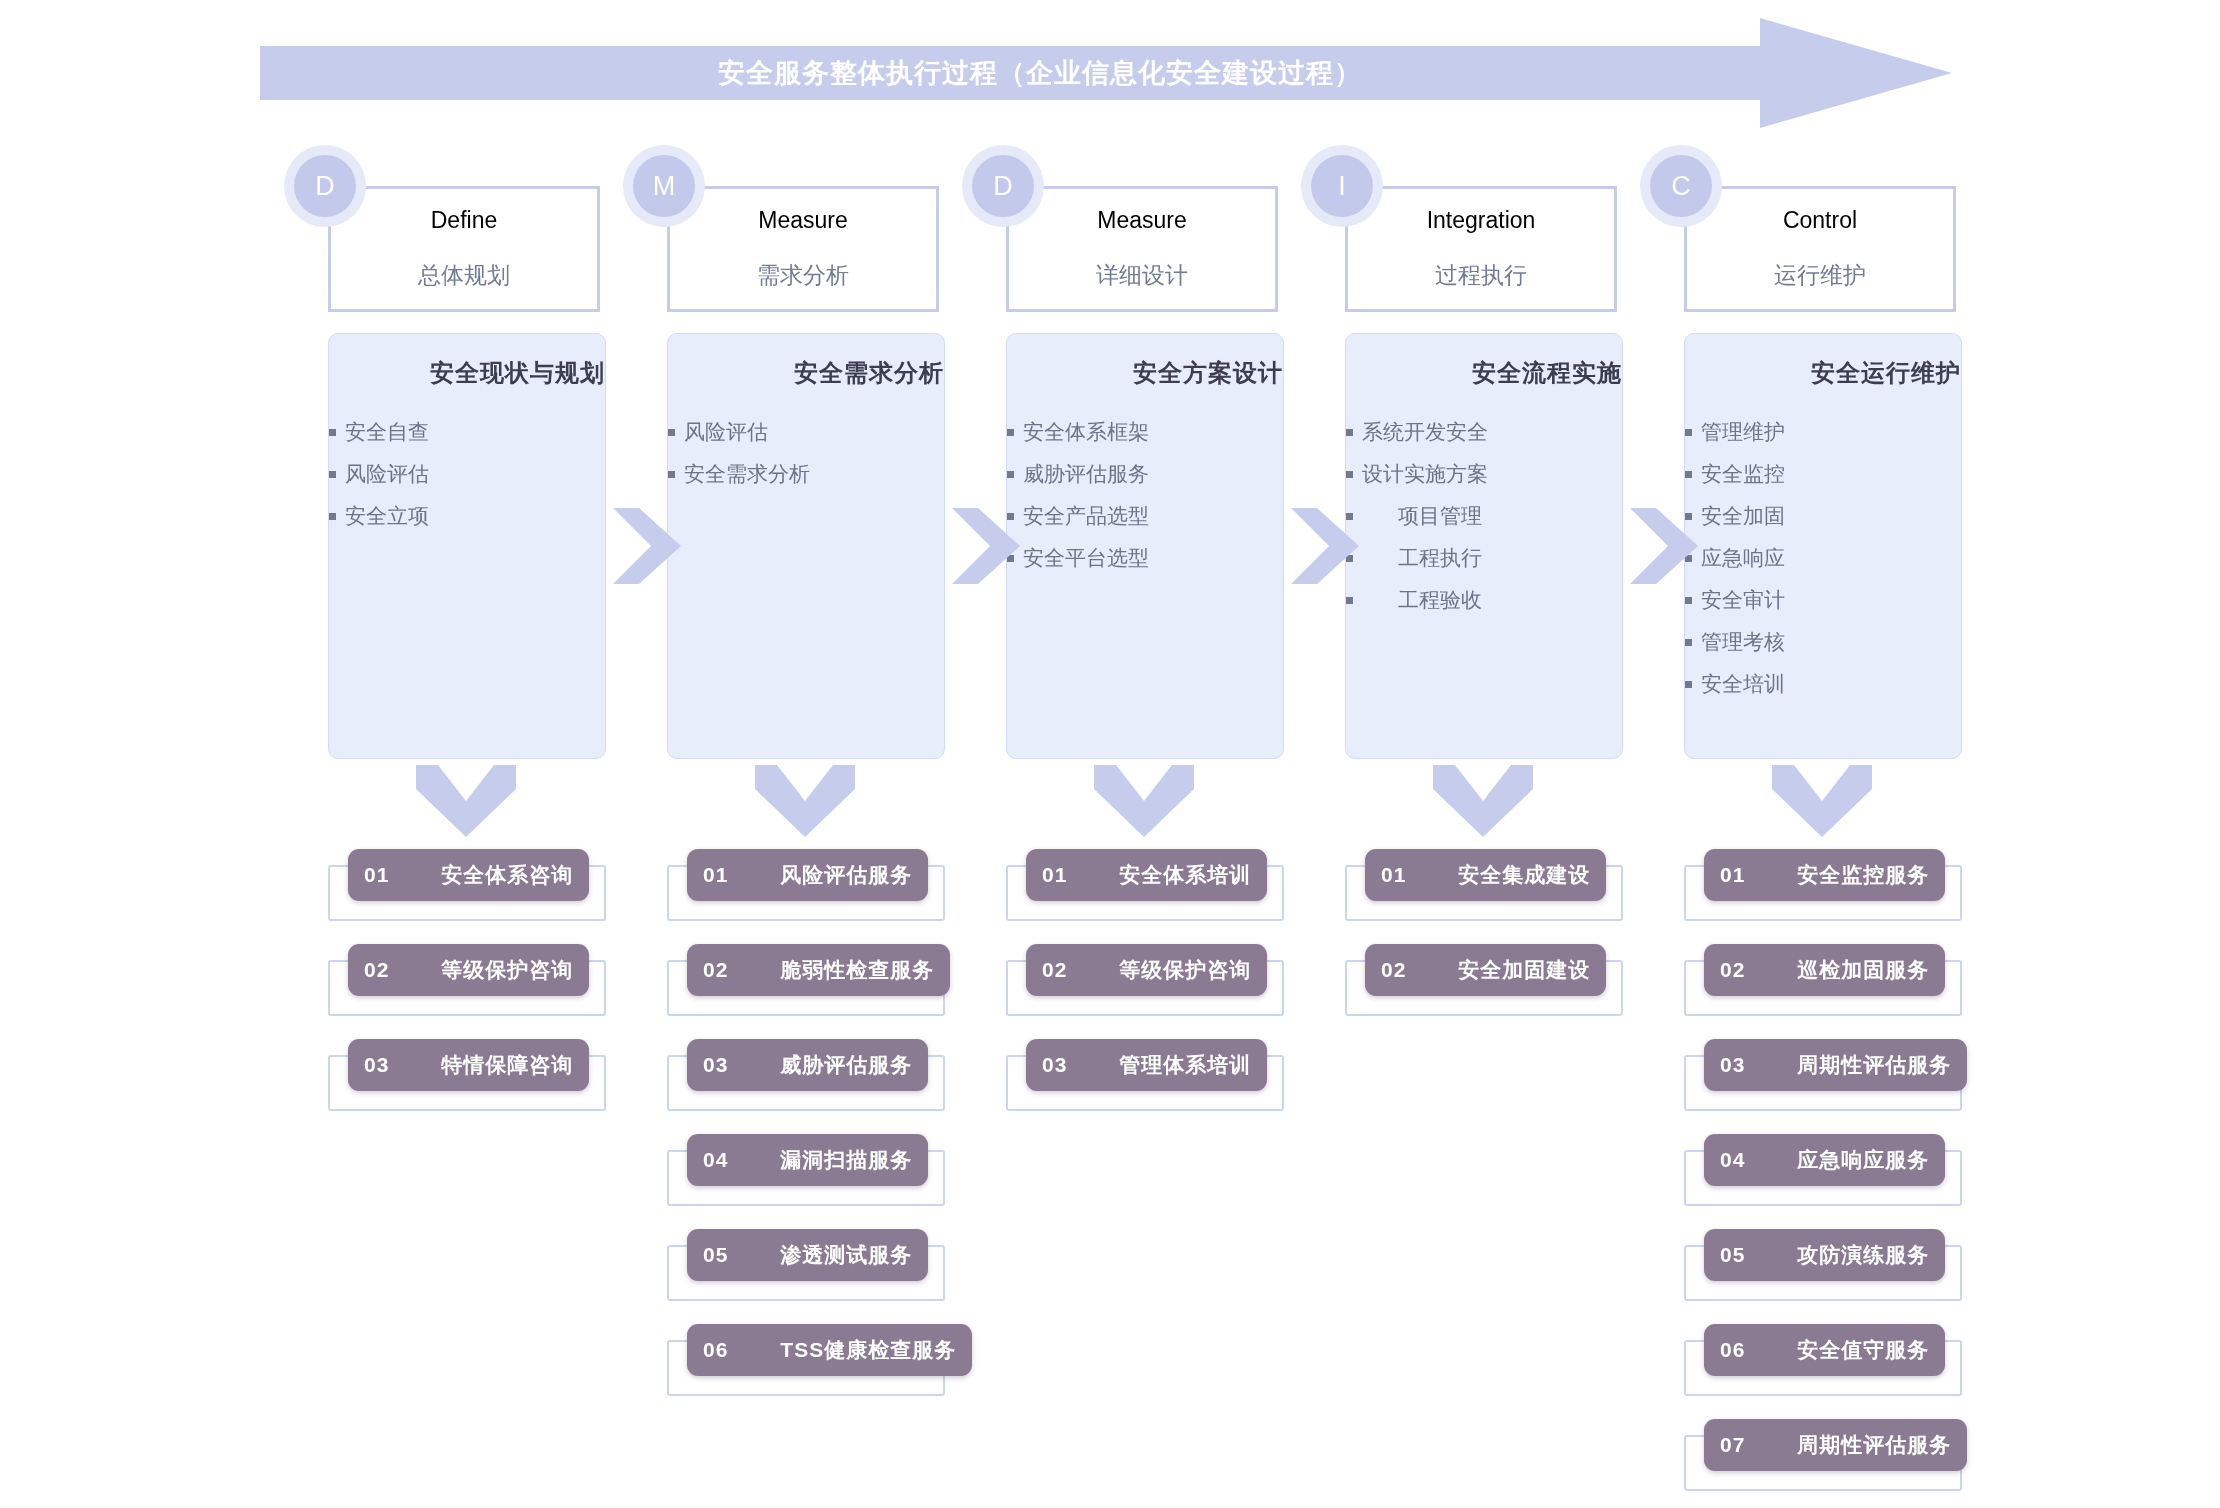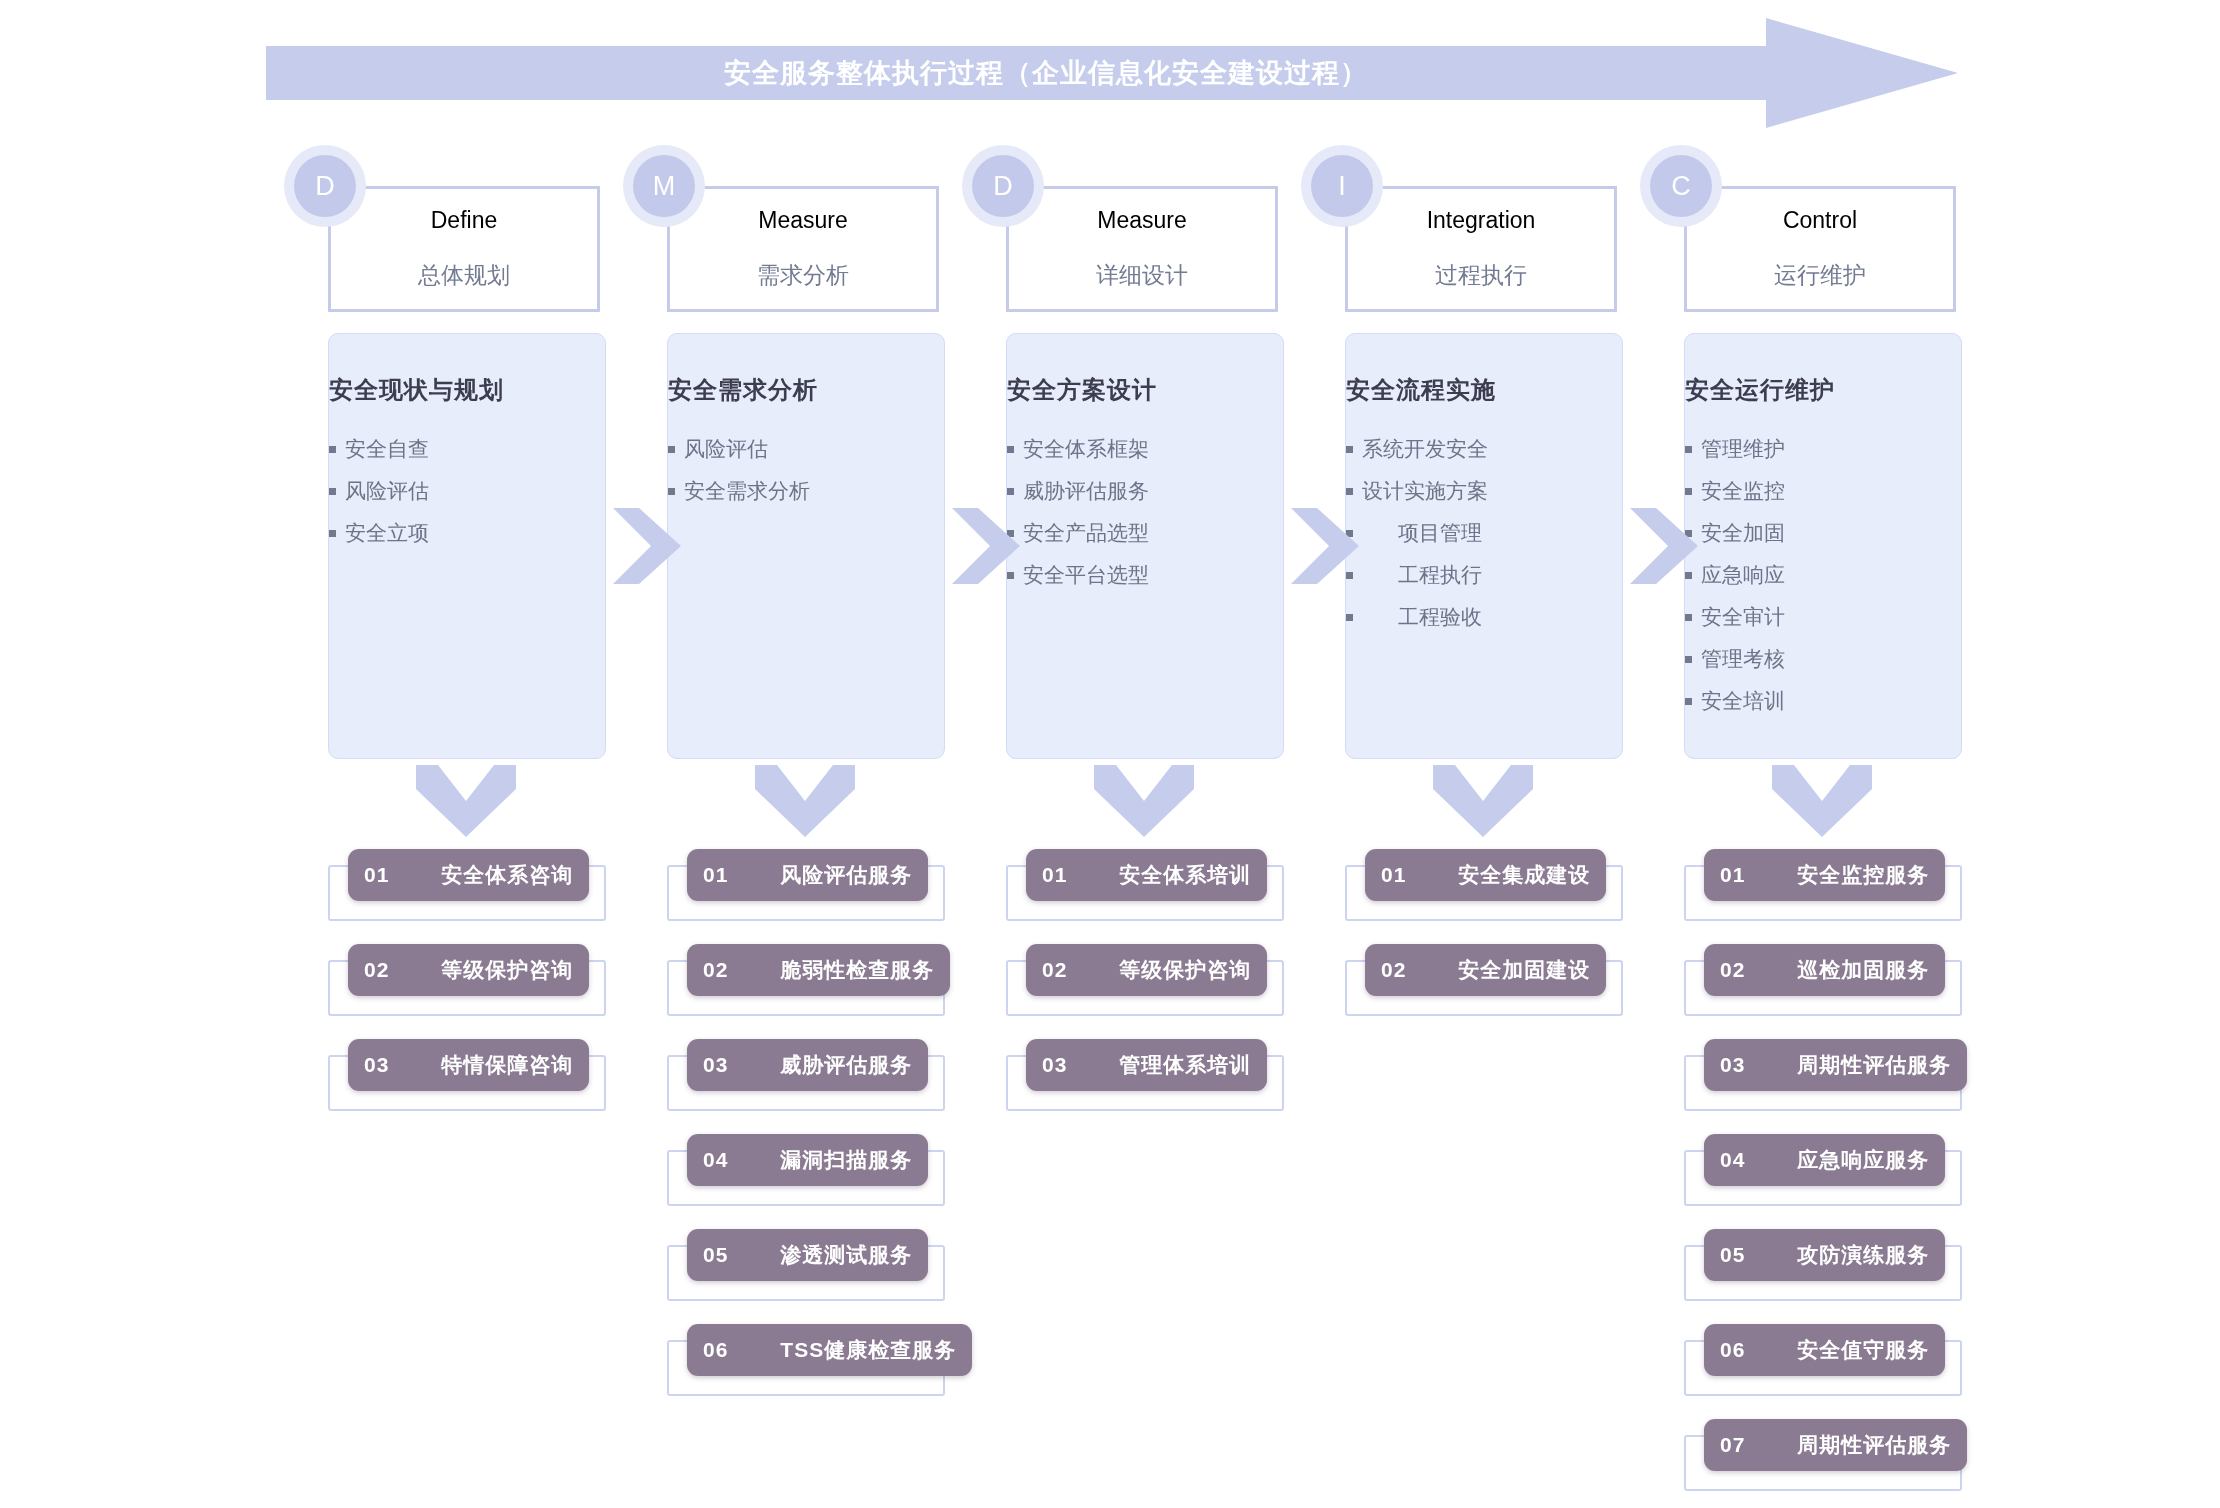--- a/index.html
+++ b/index.html
@@ -6,21 +6,21 @@
   body{
     width:2220px;height:1508px;
     background:#ffffff;
     font-family:"Liberation Sans","DejaVu Sans",sans-serif;
     overflow:hidden;
   }
   #root{position:relative;width:2220px;height:1508px;}
 
   
   .banner{
-    position:absolute;left:266px;top:18px;width:1692px;height:110px;
+    position:absolute;left:260px;top:18px;width:1692px;height:110px;
   }
   .banner svg{display:block;width:100%;height:100%;}
   .banner-text{
     position:absolute;left:0;top:0;width:1560px;height:110px;
     display:flex;align-items:center;justify-content:center;
     color:#ffffff;font-size:27px;font-weight:bold;letter-spacing:1px;
     pointer-events:none;
   }
 
   
@@ -54,22 +54,22 @@
 
   
   .panel{
     position:absolute;left:0;top:333px;width:276px;height:424px;
     background:#e8edfc;
     border:1px solid #d3dbf6;
     border-radius:10px;
     z-index:1;
   }
   .panel-title{
-    text-align:left;font-size:24px;font-weight:bold;color:#3d3d50;
-    margin-top:40px;letter-spacing:1px;
+    text-align:right;font-size:24px;font-weight:bold;color:#3d3d50;
+    margin-top:23px;letter-spacing:1px;
   }
   .panel-list{margin:22px 0 0 0;padding:0;list-style:none;}
   .panel-list li{
     display:flex;align-items:center;
     font-size:21px;color:#6e7488;
     padding:7px 0;
   }
   .panel-list li .bul{
     width:7px;height:7px;background:#72788d;margin-right:9px;flex:0 0 auto;
   }

